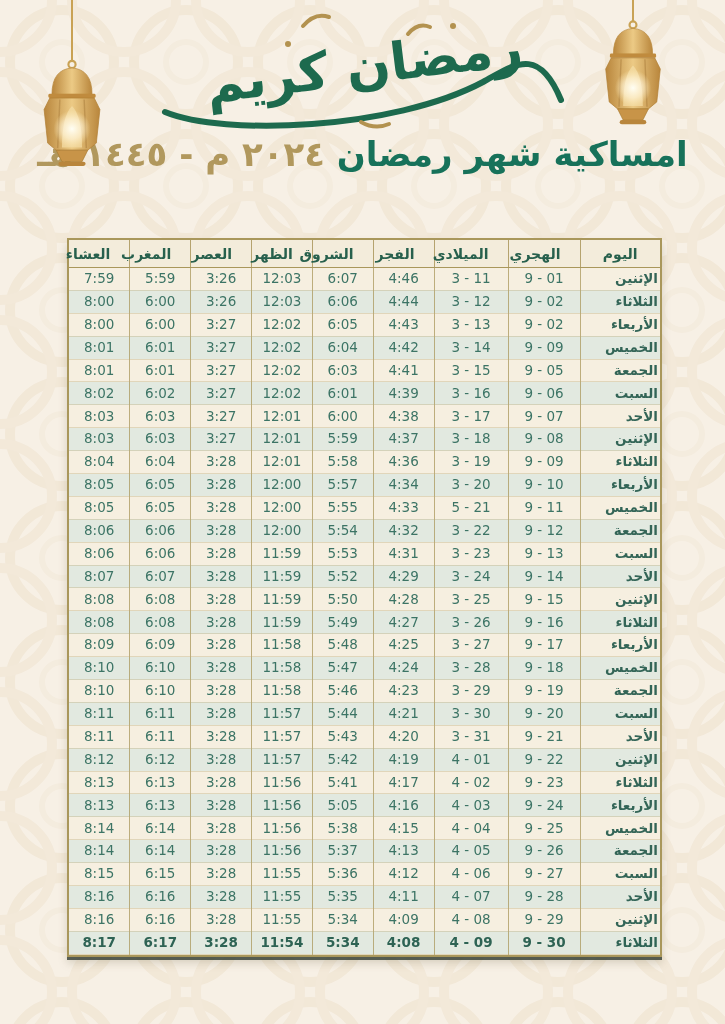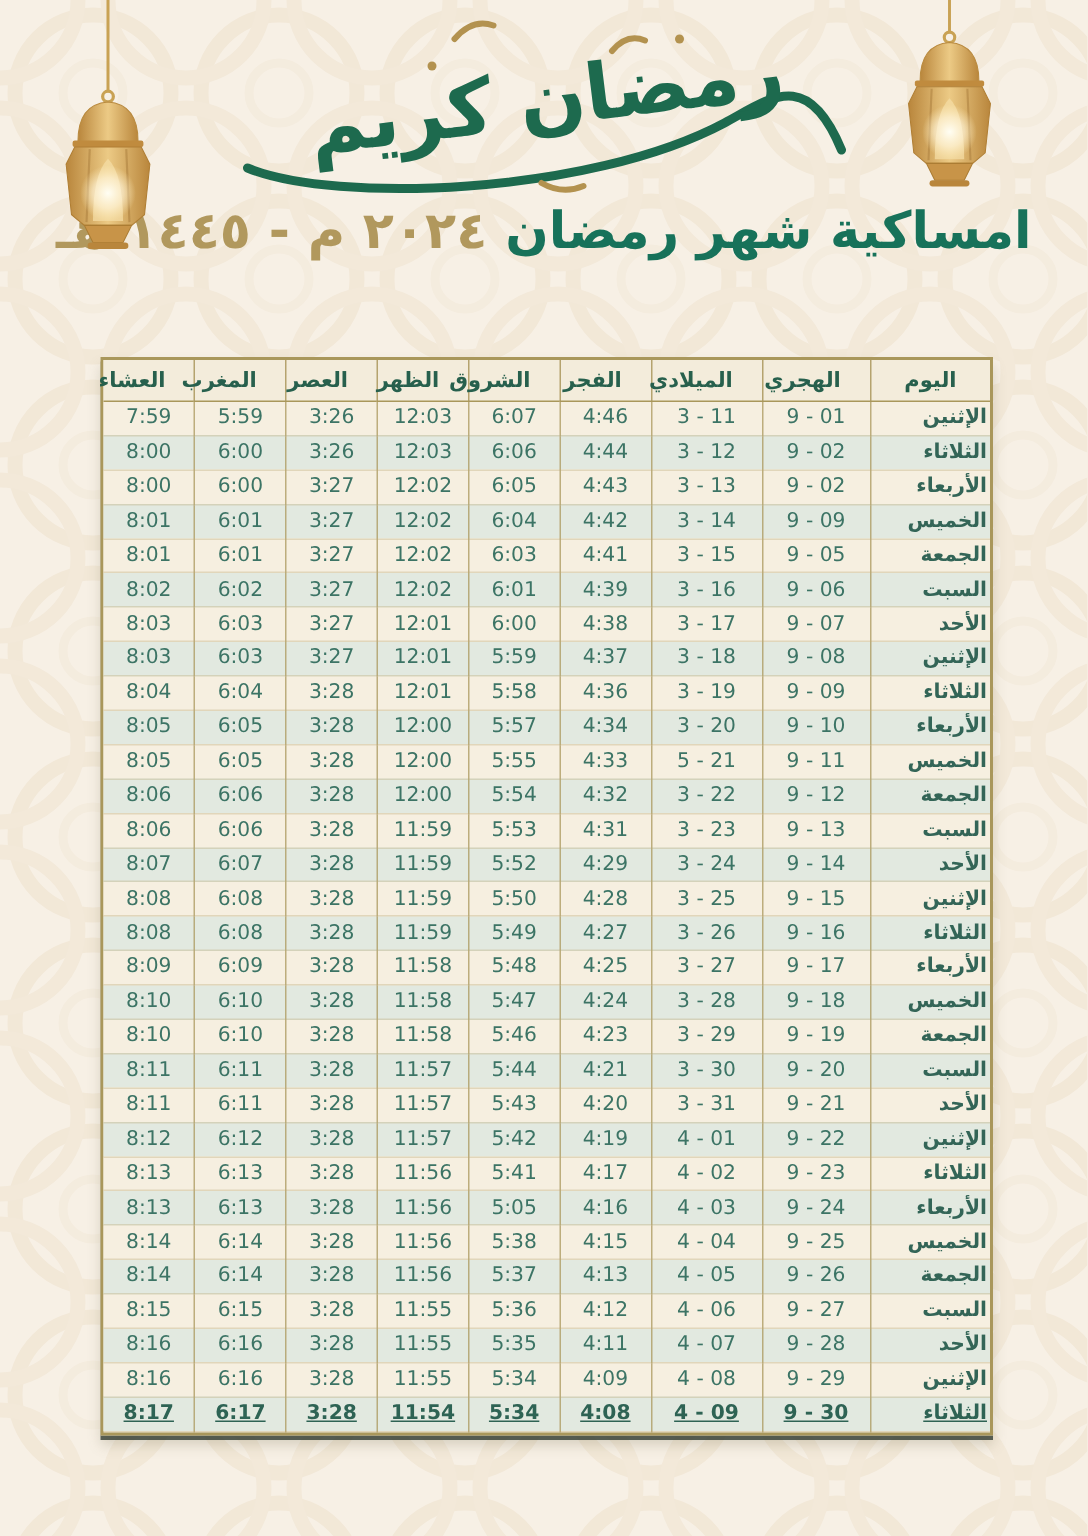--- a/index.html
+++ b/index.html
@@ -46,21 +46,21 @@
     height:21.9px;padding:0 2px;text-align:center;vertical-align:middle;
     font-size:13.5px;color:#3c7465;line-height:1;
     border-left:1px solid rgba(169,151,91,.75);
     border-bottom:1px solid rgba(186,170,115,.35);
   }
   th:last-child,td:last-child{border-left:none;}
   tbody tr:nth-child(odd) td{background:#f6efe0;}
   tbody tr:nth-child(even) td{background:#e2e9e0;}
   td.num{direction:ltr;}
   td.day{font-weight:600;color:#336557;text-align:right;}
-  tbody tr.last td{font-weight:bold;color:#2e6354;text-decoration:underline;}
+  tbody tr.last td{font-weight:bold;color:#2e6354;}
 </style>
 </head>
 <body>
 
 <svg id="bg-pattern" width="725" height="1024" aria-hidden="true">
   <defs>
     <pattern id="rosette" width="124" height="124" patternUnits="userSpaceOnUse">
       <circle cx="62" cy="62" r="52" fill="none" stroke="#eee1cc" stroke-width="10"></circle>
       <circle cx="0" cy="0" r="52" fill="none" stroke="#efe3d0" stroke-width="10"></circle>
       <circle cx="124" cy="0" r="52" fill="none" stroke="#efe3d0" stroke-width="10"></circle>

